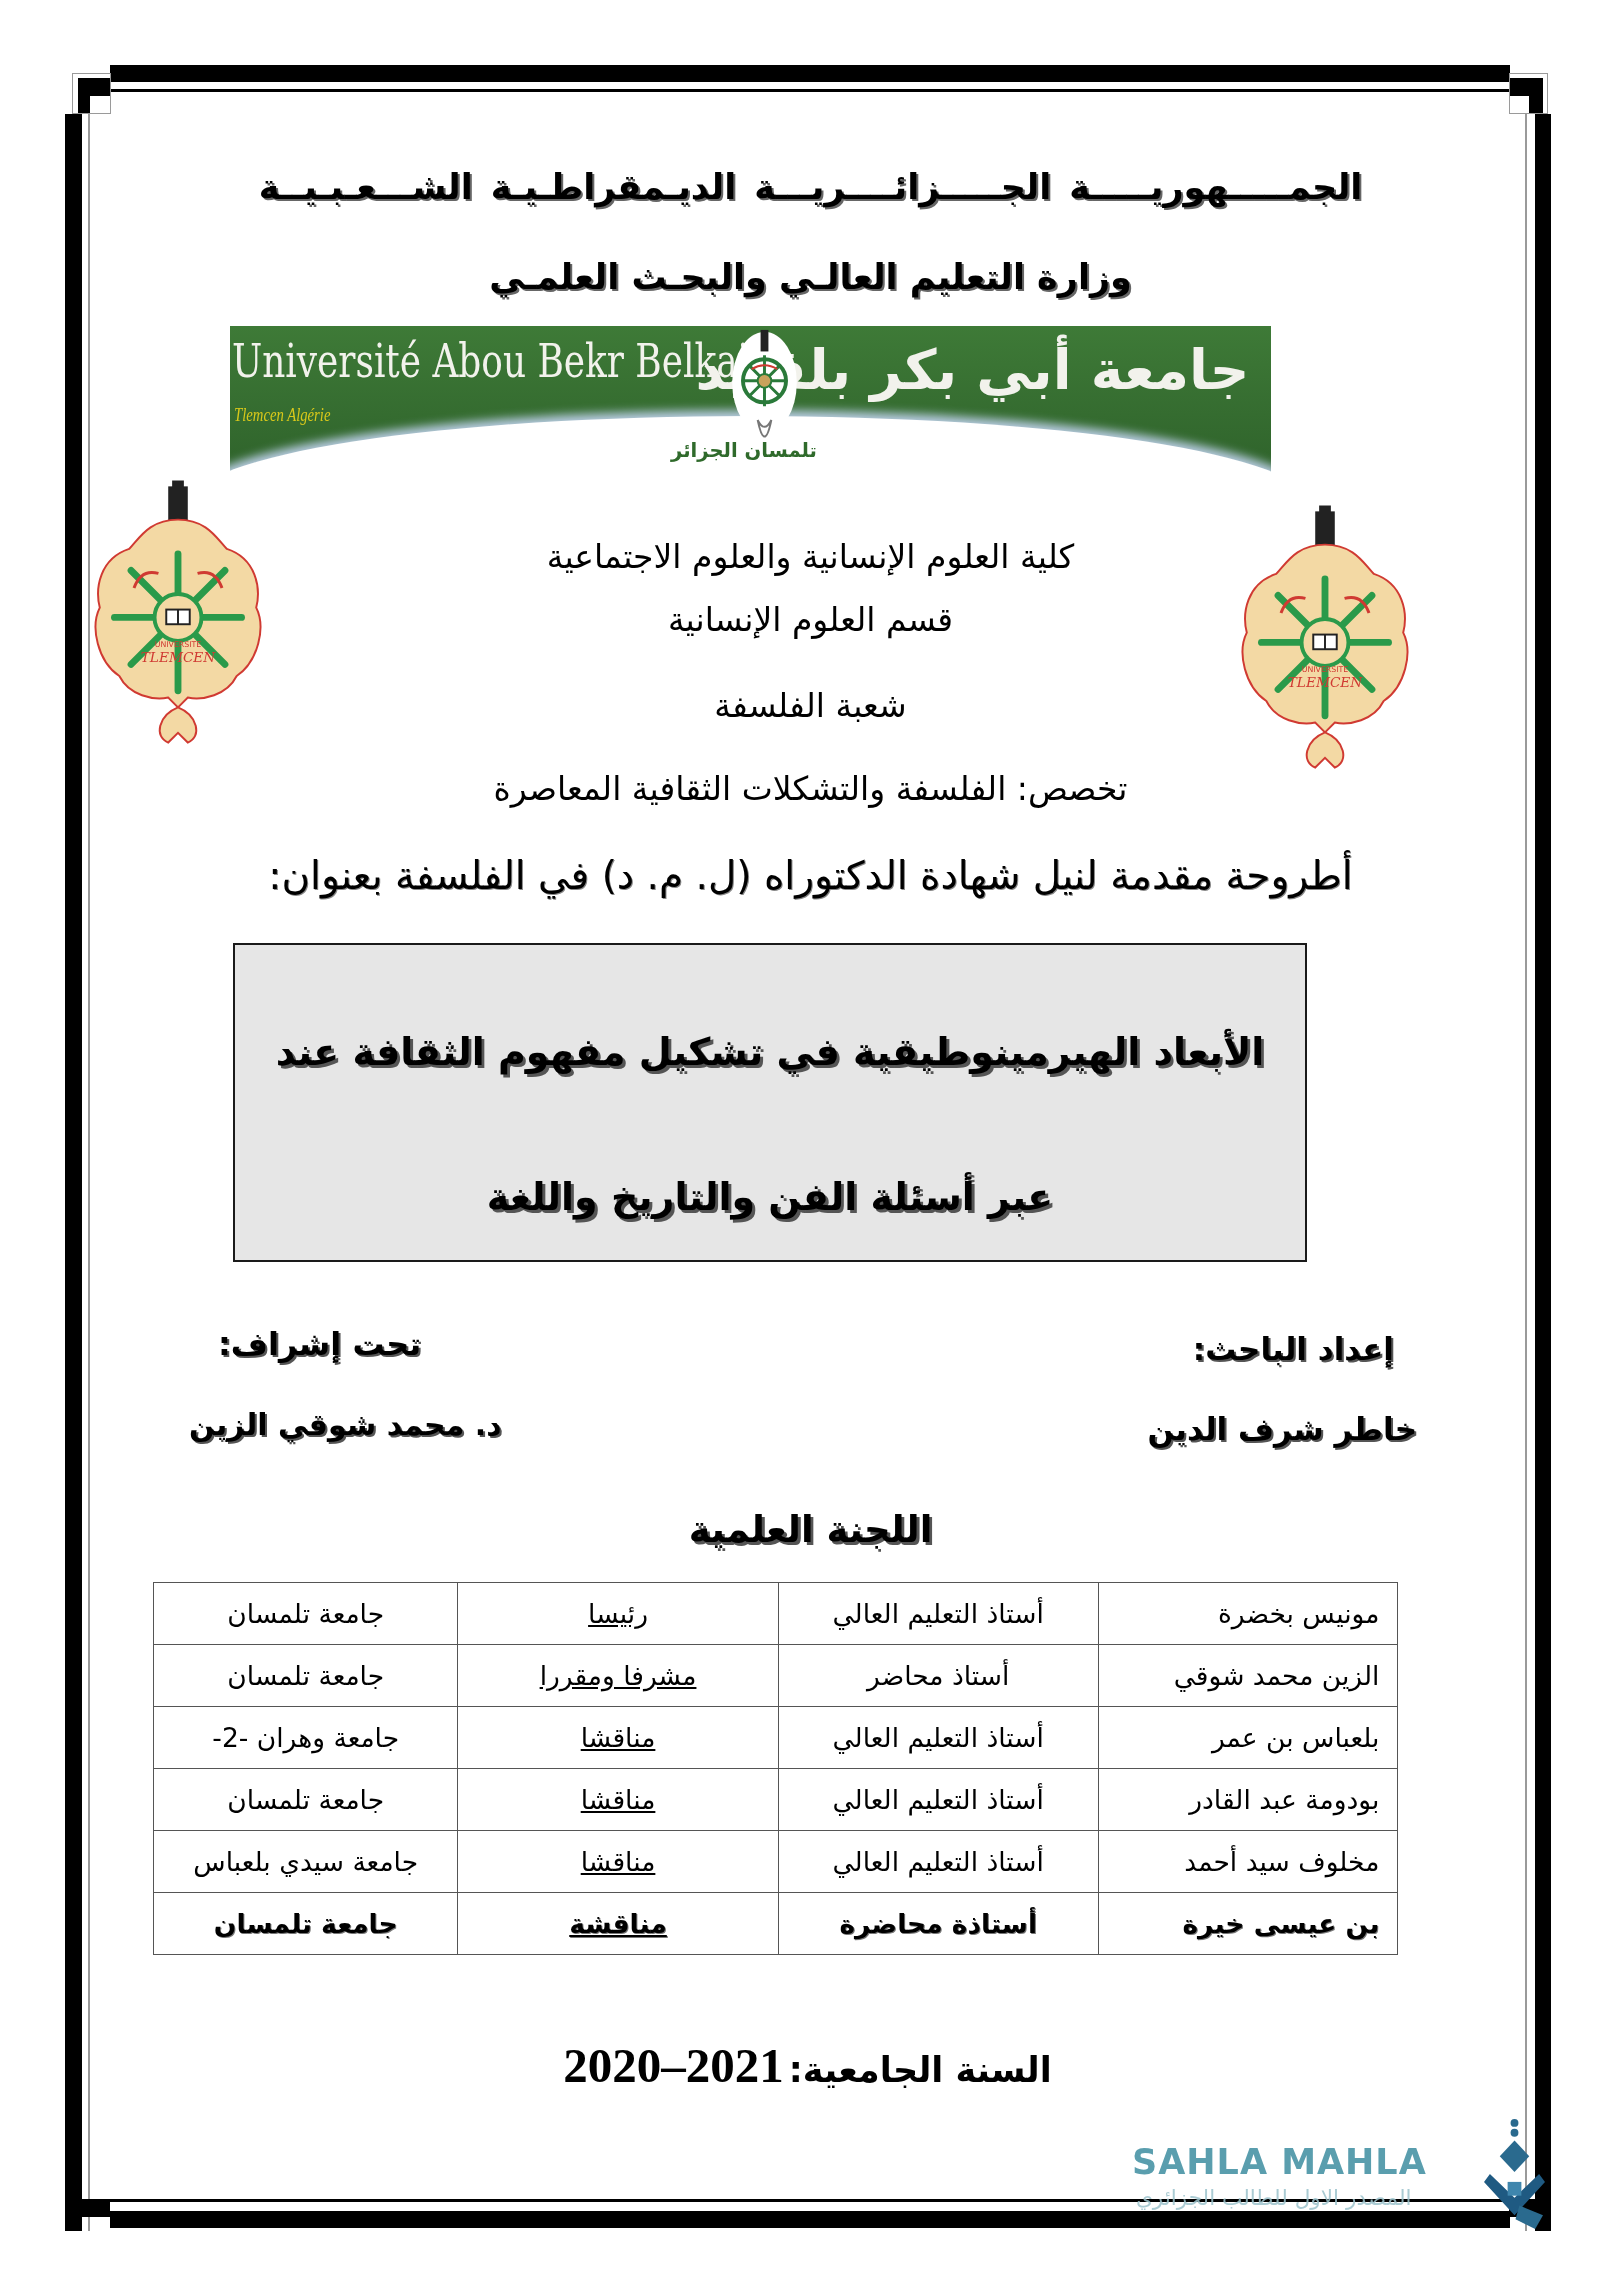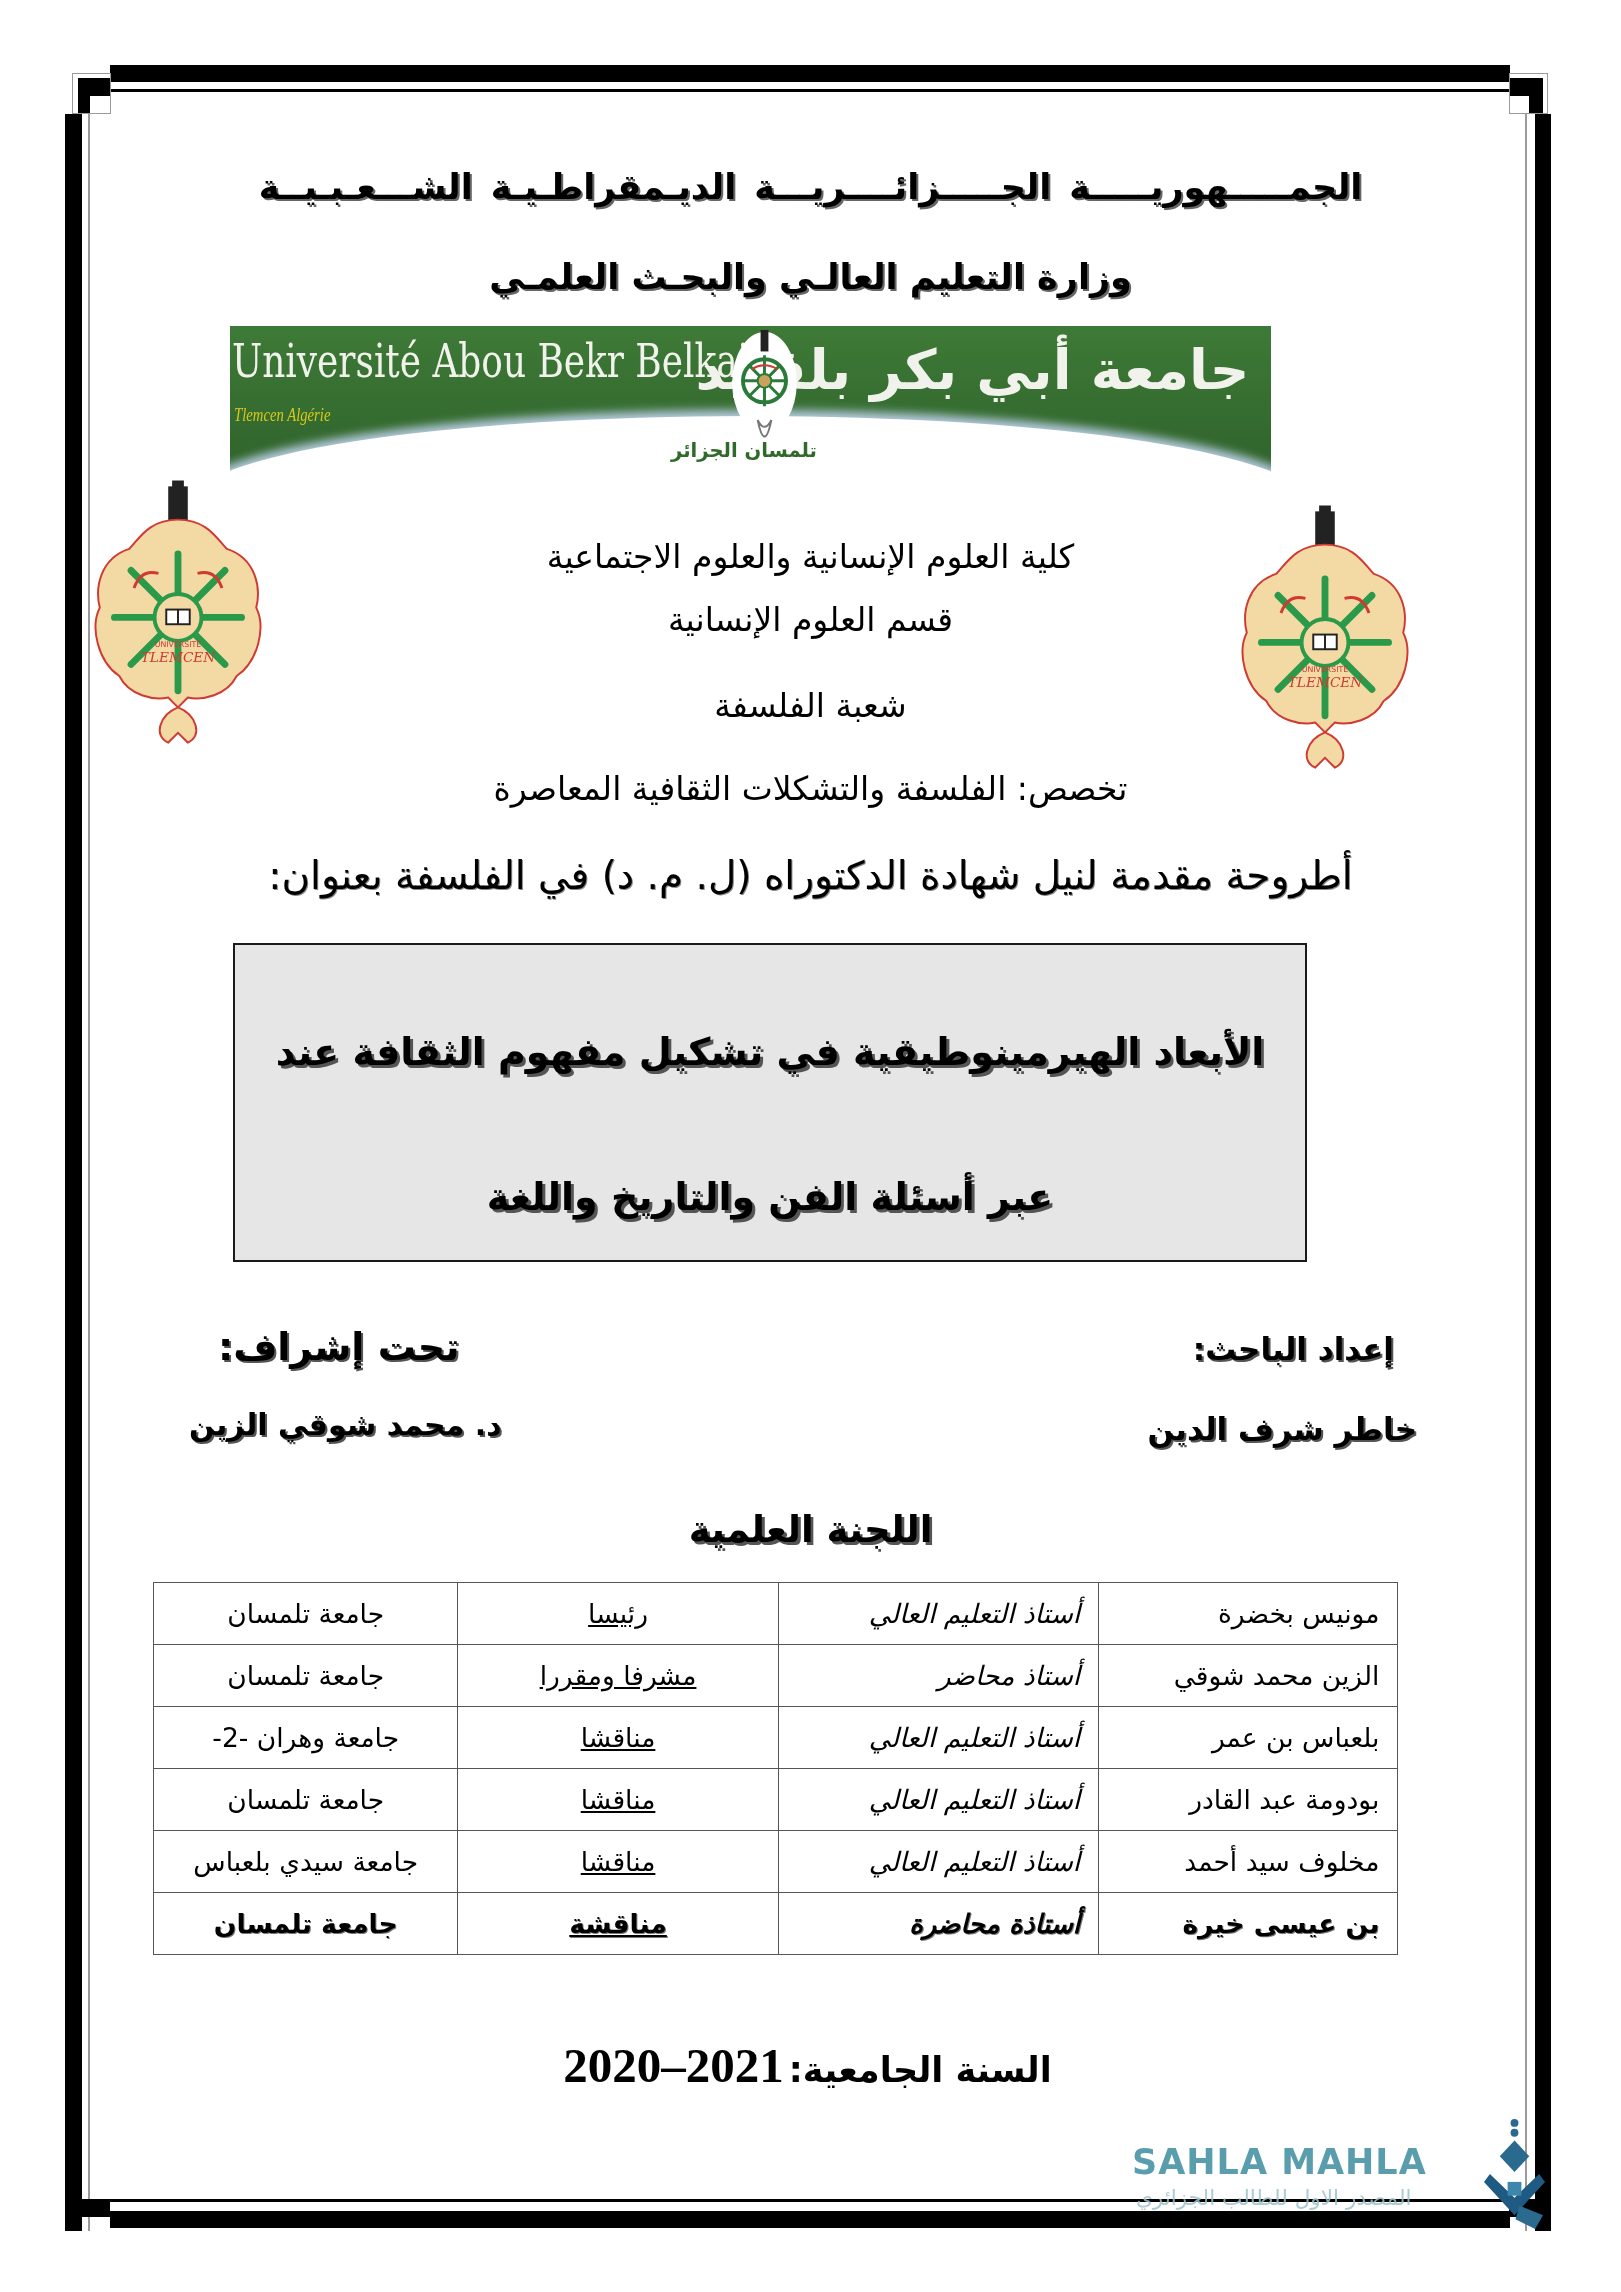--- a/index.html
+++ b/index.html
@@ -51,21 +51,21 @@
   
   .person-label, .person-name { position: absolute; direction: rtl; font-weight: bold;
                                 text-shadow: 2px 2px 0 #555; white-space: nowrap; }
 
   
   .committee { position: absolute; left: 153px; top: 1582px; width: 1245px;
                border-collapse: collapse; direction: rtl; }
   .committee td { border: 1.5px solid #555; height: 61px; padding: 0 17.6px;
                   font-size: 26.5px; white-space: nowrap; vertical-align: middle; }
   .committee td.c-name { width: 263px; text-align: right; }
-  .committee td.c-rank { width: 284px; text-align: right; font-style: italic; }
+  .committee td.c-rank { width: 284px; text-align: center; }
   .committee td.c-role { width: 284px; text-align: center; text-decoration: underline; }
   .committee td.c-univ { text-align: center; }
   .committee tr.last td { font-weight: bold; text-shadow: 1px 1px 0 #777; }
 
   
   .year { position: absolute; left: 0; right: 6px; top: 2037px; text-align: center;
           direction: rtl; white-space: nowrap; }
   .year-label { font-size: 35px; font-weight: bold; font-family: "DejaVu Sans", sans-serif; }
   .year-value { font-size: 49px; font-weight: bold; font-family: "Liberation Serif", "DejaVu Serif", serif; }
 
@@ -177,21 +177,21 @@
 
 <div class="center rtl plain" style="top:853px; font-size:39px; text-shadow:1px 1px 0 #888;">أطروحة مقدمة لنيل شهادة الدكتوراه (ل. م. د) في الفلسفة بعنوان:</div>
 
 <div class="title-box">
   <div class="title-line" style="top:45px;">الأبعاد الهيرمينوطيقية في تشكيل مفهوم الثقافة عند</div>
   <div class="title-line" style="top:190px;">عبر أسئلة الفن والتاريخ واللغة</div>
 </div>
 
 <div class="person-label" style="right:227px; top:1331px; font-size:31px;">إعداد الباحث:</div>
 <div class="person-name" style="right:204px; top:1411px; font-size:31px;">خاطر شرف الدين</div>
-<div class="person-label" style="left:218px; top:1325px; font-size:38px;">تحت إشراف:</div>
+<div class="person-label" style="left:218px; top:1325px; font-size:32px;">تحت إشراف:</div>
 <div class="person-name" style="left:189px; top:1407px; font-size:30px;">د. محمد شوقي الزين</div>
 
 <div class="center rtl heavy" style="top:1478px; font-size:37px;">اللجنة العلمية</div>
 
 <table class="committee">
   <tbody>
     <tr>
       <td class="c-name">مونيس بخضرة</td>
       <td class="c-rank">أستاذ التعليم العالي</td>
       <td class="c-role">رئيسا</td>

